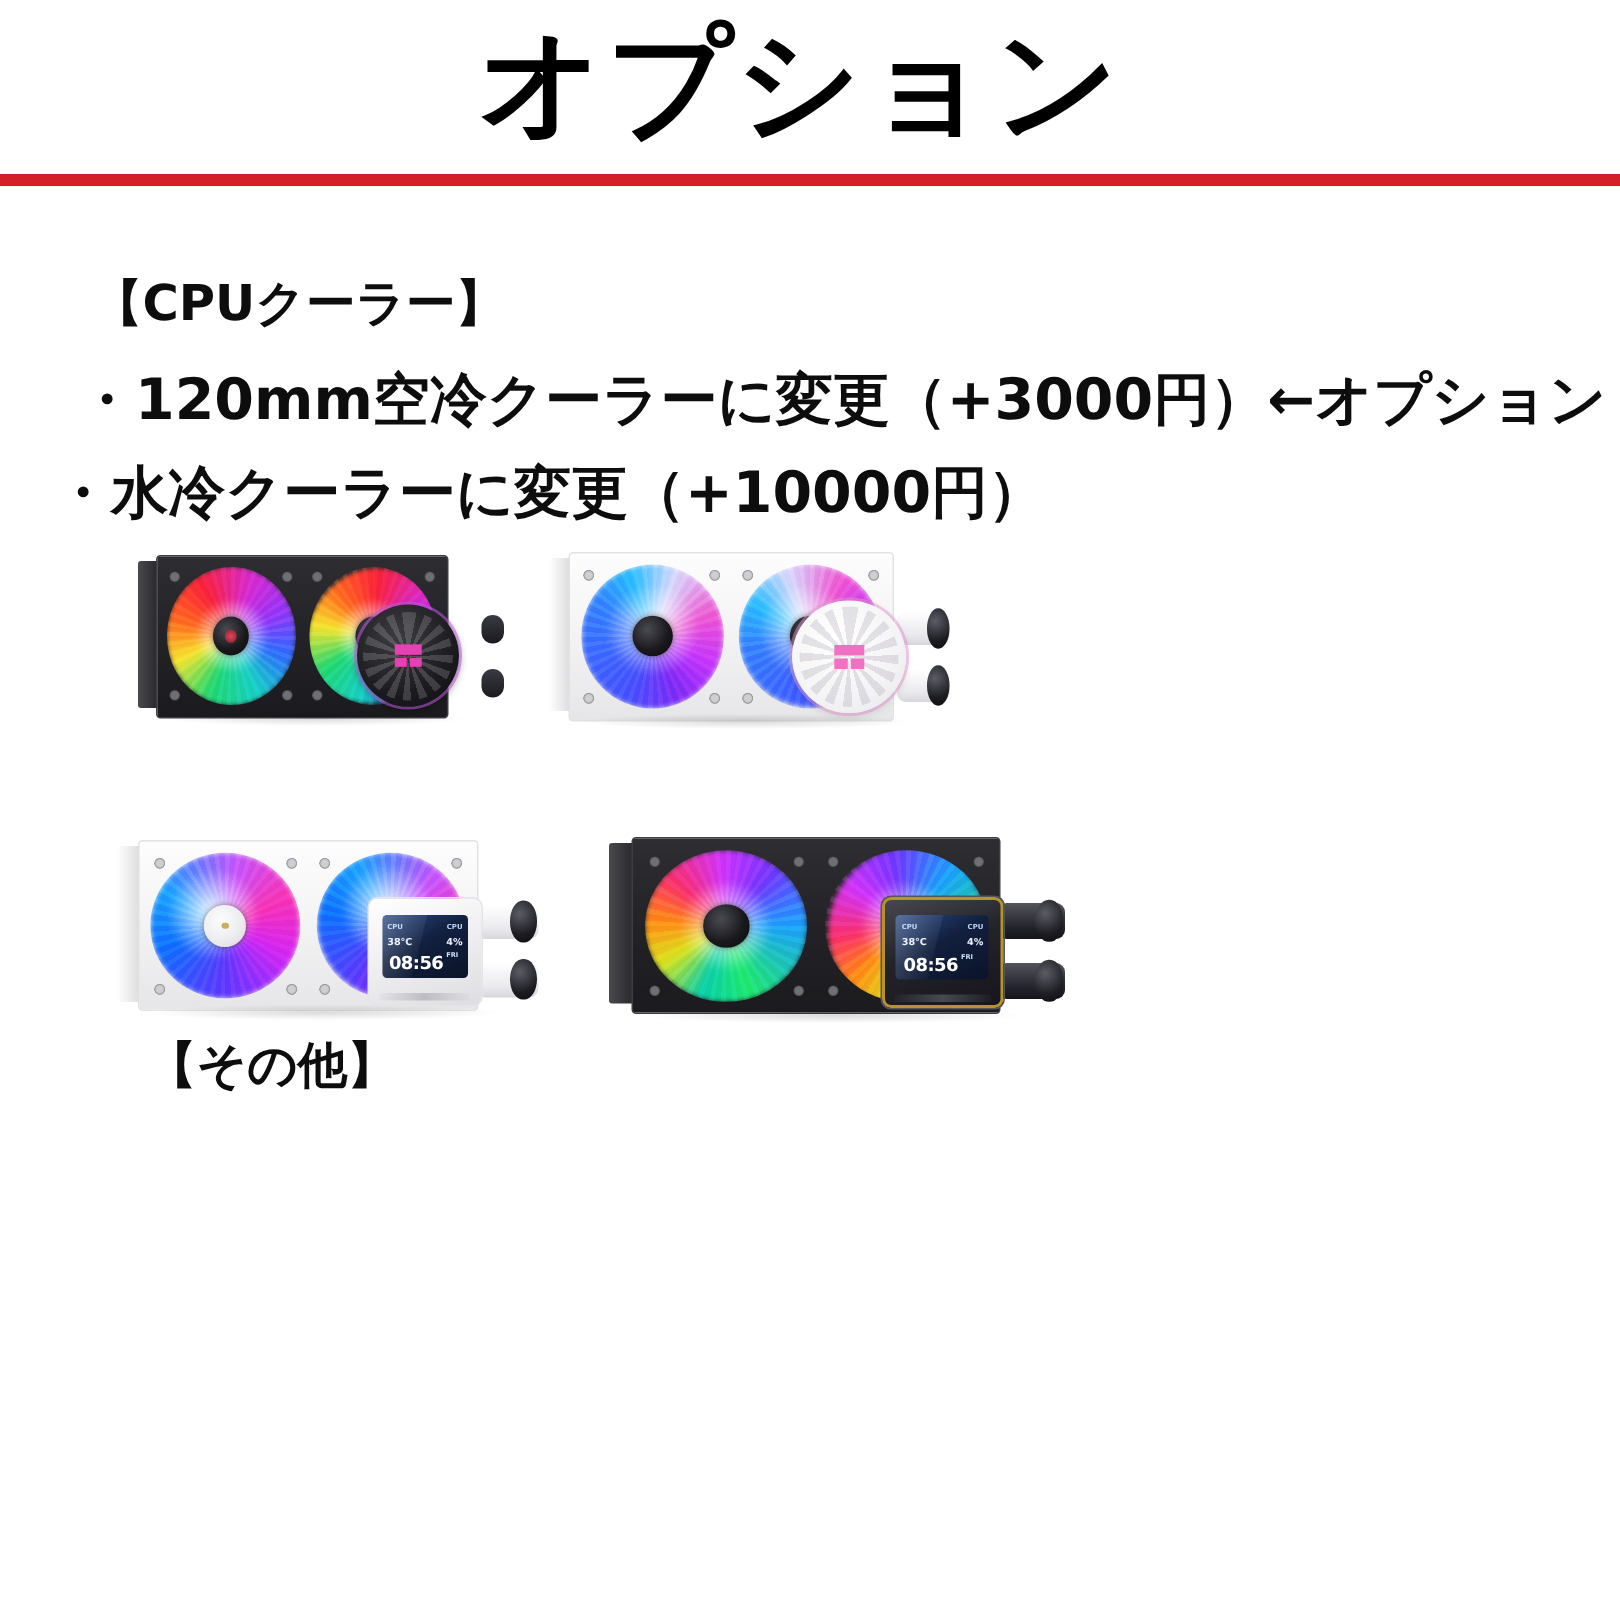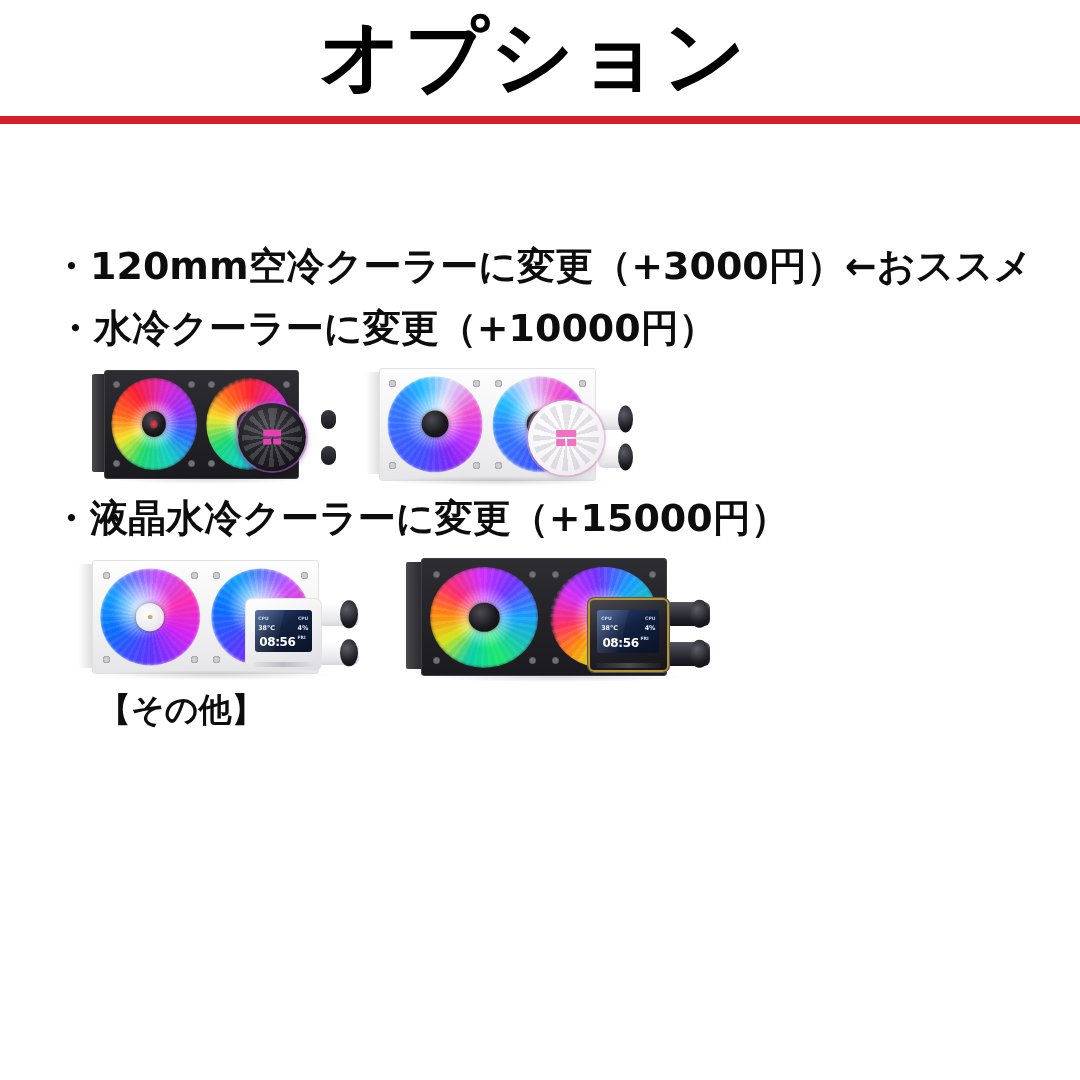--- a/index.html
+++ b/index.html
@@ -56,21 +56,21 @@
     font-weight: 700;
     line-height: 46px;
     white-space: nowrap;
   }
   .bullet-line.light {
     font-weight: 500;
   }
 
   #head-cpu     { left: 62px;  top: 182px; }
   #opt-air      { left: 52px;  top: 243px; }
-  #opt-aio      { left: 56px;  top: 305px; }
+  #opt-aio      { left: 36px;  top: 305px; }
   #opt-lcd      { left: 52px;  top: 495px; }
   #head-other   { left: 62px;  top: 690px; margin-left: 36px; }
   #opt-wifi     { left: 52px;  top: 745px; }
 
   
   .cooler {
     position: absolute;
   }
   .cooler-inner {
     position: absolute;
@@ -391,22 +391,23 @@
   }
 </style>
 </head>
 <body>
 
 <div id="page">
 
   <div class="page-title">オプション</div>
   <div class="title-rule"></div>
 
-
-  <div id="opt-air" class="bullet-line">・120mm空冷クーラーに変更（+3000円）←おススメ</div>
+  <div id="head-cpu" class="sec-head">【CPUクーラー】</div>
+
+  <div id="opt-air" class="bullet-line">・120mm空冷クーラーに変更（+3000円）←オプション</div>
 
   <div id="opt-aio" class="bullet-line">・水冷クーラーに変更（+10000円）</div>
 
   <div class="cooler" style="left:92px; top:368px; width:236px; height:112px;">
     <div class="cooler-inner">
       <div class="rad-side dark"></div>
       <div class="rad-body dark">
         <div class="fan-frame f1">
           <div class="screw tl"></div>
           <div class="screw tr"></div>
@@ -488,21 +489,20 @@
             <i class="wide"></i>
               <i></i>
               <i></i>
           </div>
         </div>
       </div>
       <div class="photo-shadow"></div>
     </div>
   </div>
 
-  <div id="opt-lcd" class="bullet-line">・液晶水冷クーラーに変更（+15000円）</div>
 
   <div class="cooler" style="left:78px; top:558px; width:275px; height:118px;">
     <div class="cooler-inner">
       <div class="rad-side light"></div>
       <div class="rad-body light">
         <div class="fan-frame f1">
           <div class="screw tl"></div>
           <div class="screw tr"></div>
           <div class="screw bl"></div>
           <div class="screw br"></div>

